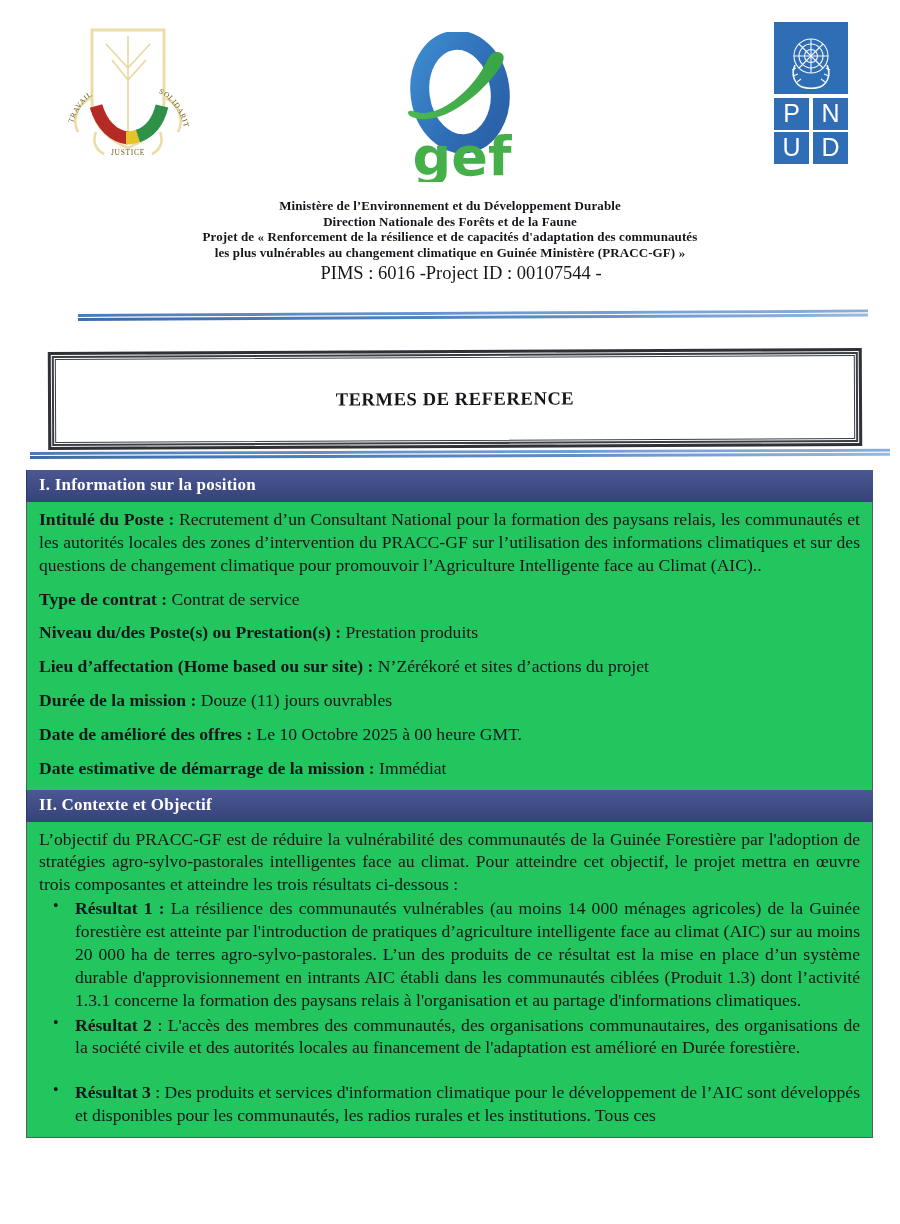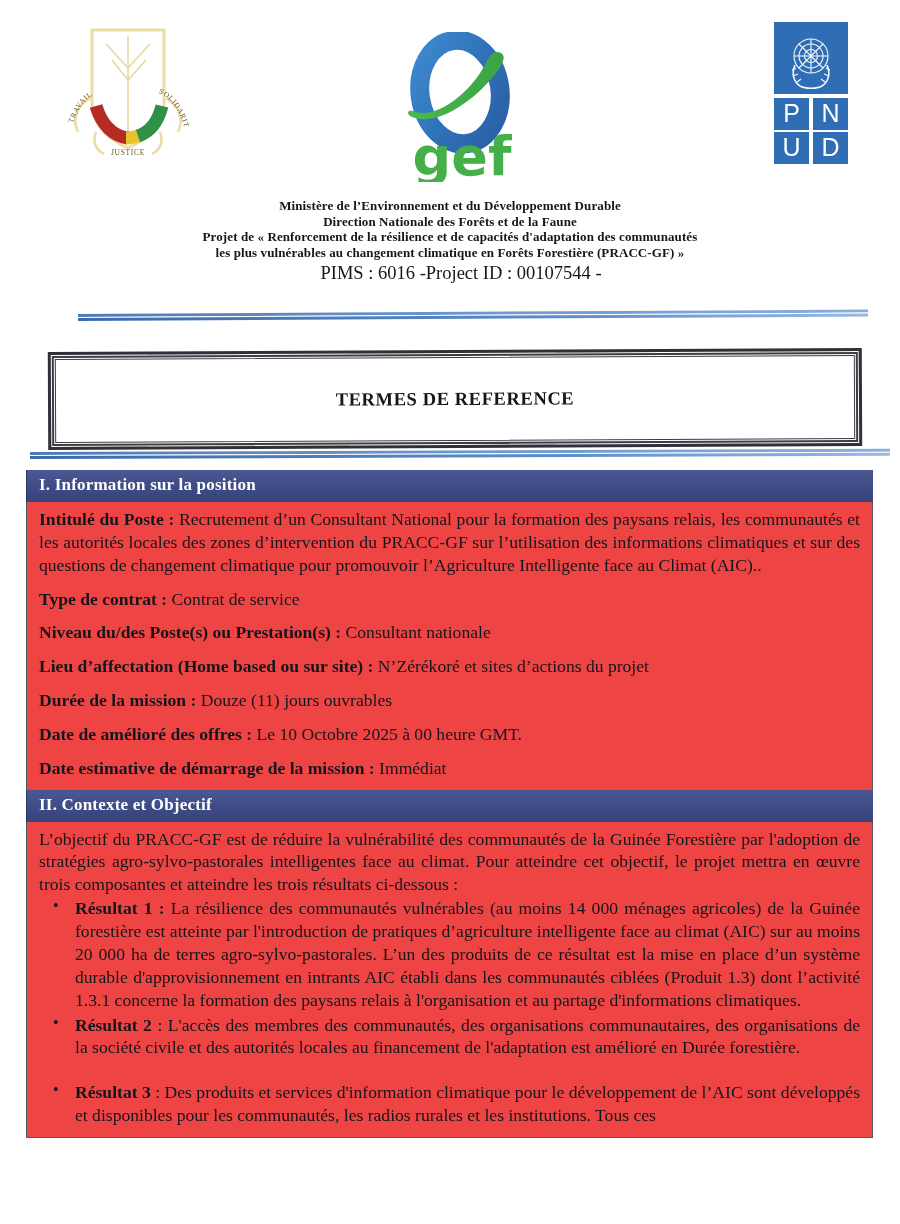--- a/index.html
+++ b/index.html
@@ -99,21 +99,21 @@
 
   
   .doc-table {
     position: absolute;
     left: 26px;
     top: 470px;
     width: 845px;
     border-left: 1px solid #555a63;
     border-right: 1px solid #555a63;
     border-bottom: 1px solid #555a63;
-    background: #ef4444;
+    background: #22c55e;
   }
   .section-head {
     background: linear-gradient(180deg, #47548c 0%, #3d4a83 45%, #394togglegrey 100%);
     background: linear-gradient(180deg, #4b5893 0%, #3f4c85 50%, #37447b 100%);
     color: #ffffff;
     font-weight: bold;
     font-size: 17px;
     padding: 5px 10px 7px 12px;
     letter-spacing: .2px;
     border-left: 1px solid #2d3767;
@@ -271,21 +271,21 @@
         <text x="58.5" y="136">D</text>
       </g>
     </svg>
   </div>
 </div>
 
 <div class="doc-header">
   <div class="hline">Ministère de l’Environnement et du Développement Durable</div>
   <div class="hline">Direction Nationale des Forêts et de la Faune</div>
   <div class="hline">Projet de « Renforcement de la résilience et de capacités d'adaptation des communautés</div>
-  <div class="hline">les plus vulnérables au changement climatique en Forêts Forestière (PRACC-GF) »</div>
+  <div class="hline">les plus vulnérables au changement climatique en Guinée Ministère (PRACC-GF) »</div>
   <div class="pims">PIMS : 6016 -Project ID : 00107544 -</div>
 </div>
 
 <div class="rule-band top">
   <i class="r1"></i>
     <i class="r2"></i>
     <i class="r3"></i>
 </div>
 
 <div class="tdr-box">
@@ -304,21 +304,21 @@
 
   <div class="section-head">I. Information sur la position</div>
   <div class="section-body">
     <p class="field">
       <span class="lbl">Intitulé du Poste :</span><span> Recrutement d’un Consultant National pour la formation des paysans relais, les communautés et les autorités locales des zones d’intervention du PRACC-GF sur l’utilisation des informations climatiques et sur des questions de changement climatique pour promouvoir l’Agriculture Intelligente face au Climat (AIC)..</span>
     </p>
     <p class="field">
       <span class="lbl">Type de contrat :</span><span> Contrat de service</span>
     </p>
     <p class="field">
-      <span class="lbl">Niveau du/des Poste(s) ou Prestation(s) :</span><span> Consultant nationale</span>
+      <span class="lbl">Niveau du/des Poste(s) ou Prestation(s) :</span><span> Prestation produits</span>
     </p>
     <p class="field">
       <span class="lbl">Lieu d’affectation (Home based ou sur site) :</span><span> N’Zérékoré et sites d’actions du projet</span>
     </p>
     <p class="field">
       <span class="lbl">Durée de la mission :</span><span> Douze (11) jours ouvrables</span>
     </p>
     <p class="field">
       <span class="lbl">Date de amélioré des offres :</span><span> Le 10 Octobre 2025 à 00 heure GMT.</span>
     </p>

